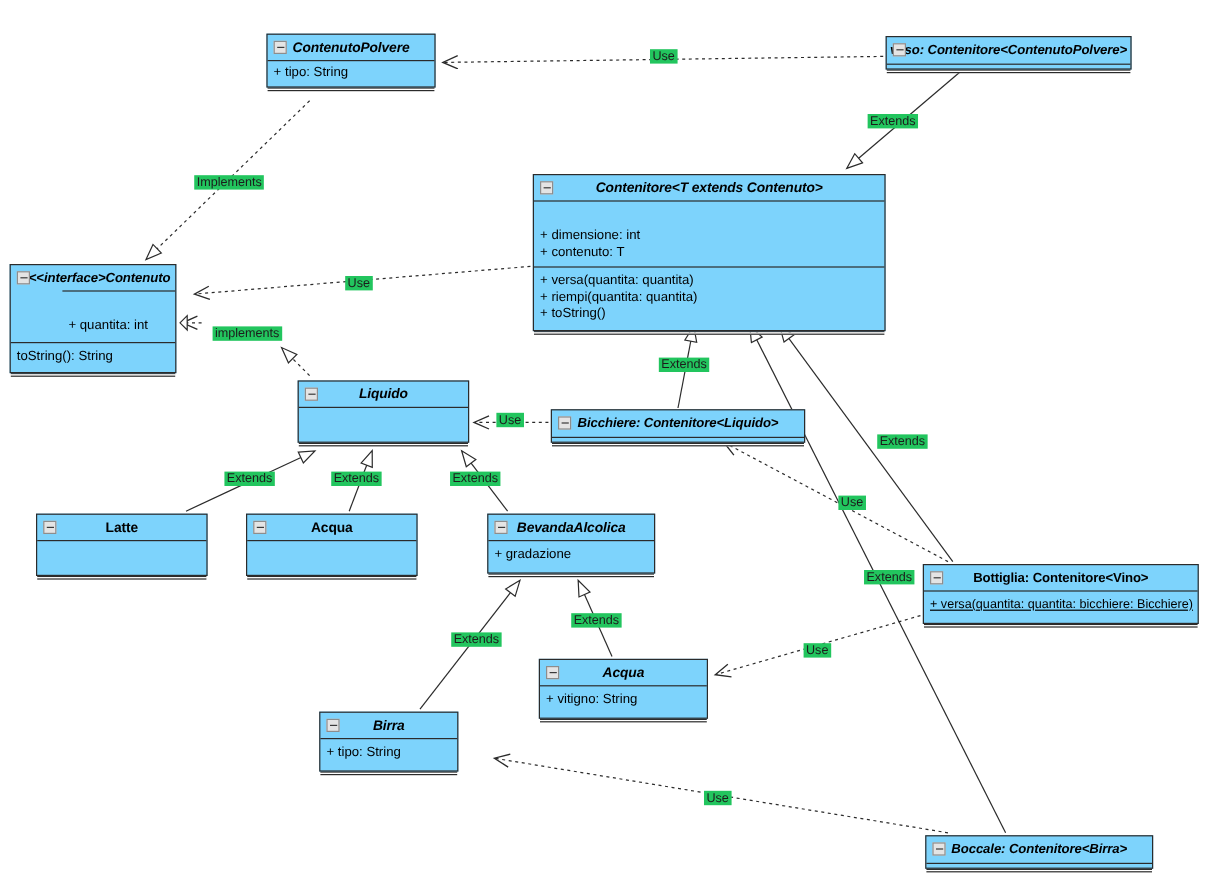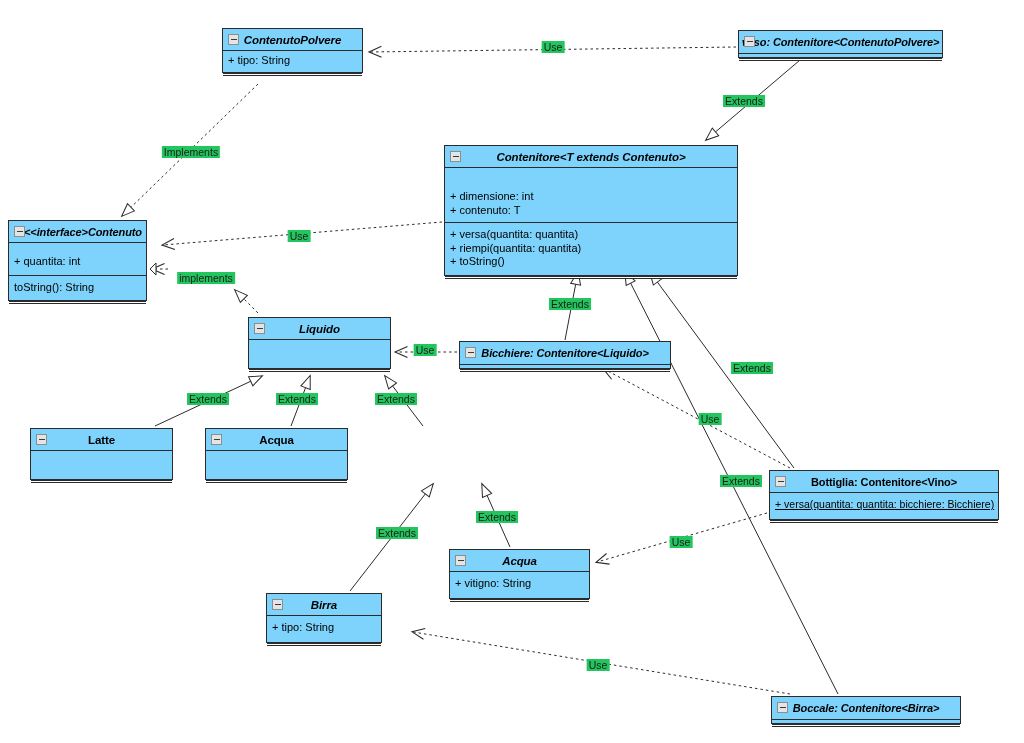--- a/index.html
+++ b/index.html
@@ -249,21 +249,21 @@
       <div class="uml-row">+ riempi(quantita: quantita)</div>
       <div class="uml-row">+ toString()</div>
     </div>
   </div>
 
   <div class="uml-class" style="left:8px; top:220px; width:139px;">
     <div class="uml-header" style="justify-content:flex-end; padding-left:18px;">
       <span class="uml-icon"></span>
       <span class="uml-name italic" style="font-size:11px;">&lt;&lt;interface&gt;Contenuto</span>
     </div>
-    <div class="uml-compartment uml-sep" style="padding-top:12px; padding-bottom:6px;">
+    <div class="uml-compartment uml-sep" style="padding-top:22px; padding-bottom:6px;margin-left:43px;">
       <div class="uml-row">+ quantita: int</div>
     </div>
     <div class="uml-compartment uml-sep" style="padding-top:5px; padding-bottom:6px;">
       <div class="uml-row">toString(): String</div>
     </div>
   </div>
 
   <div class="uml-class" style="left:248px; top:317px; width:143px;">
     <div class="uml-header">
       <span class="uml-icon"></span>
@@ -289,20 +289,29 @@
   </div>
 
   <div class="uml-class" style="left:205px; top:428px; width:143px;">
     <div class="uml-header">
       <span class="uml-icon"></span>
       <span class="uml-name">Acqua</span>
     </div>
     <div class="uml-compartment uml-sep empty" style="height:29px;"></div>
   </div>
 
+  <div class="uml-class" style="left:406px; top:428px; width:140px;">
+    <div class="uml-header">
+      <span class="uml-icon"></span>
+      <span class="uml-name italic">BevandaAlcolica</span>
+    </div>
+    <div class="uml-compartment uml-sep" style="padding-top:5px; padding-bottom:7px;">
+      <div class="uml-row">+ gradazione</div>
+    </div>
+  </div>
 
   <div class="uml-class" style="left:769px; top:470px; width:230px;">
     <div class="uml-header">
       <span class="uml-icon"></span>
       <span class="uml-name" style="font-size:11px;">Bottiglia: Contenitore&lt;Vino&gt;</span>
     </div>
     <div class="uml-compartment uml-sep" style="padding-top:5px; padding-bottom:7px;">
       <div class="uml-row" style="font-size:10.5px;text-decoration:underline;">+ versa(quantita: quantita: bicchiere: Bicchiere)</div>
     </div>
   </div>

